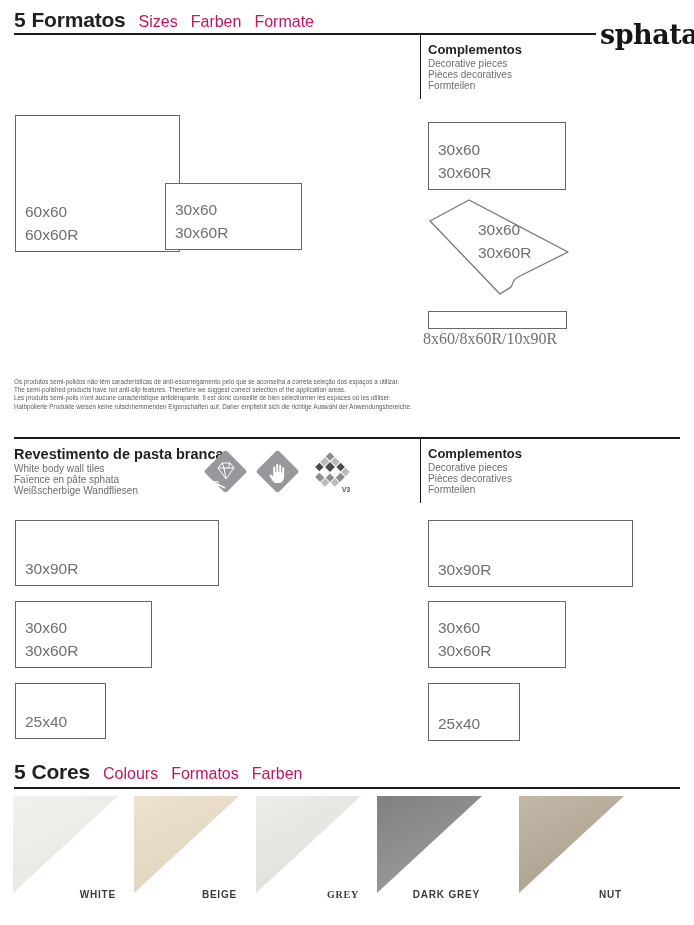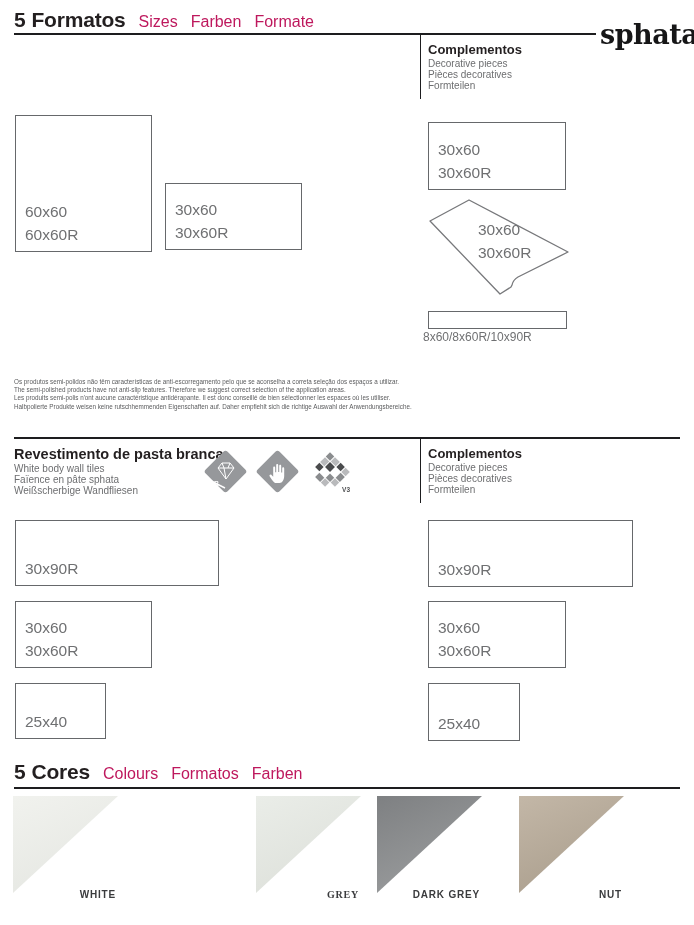--- a/index.html
+++ b/index.html
@@ -15,21 +15,21 @@
   .logo{position:absolute;font-family:"DejaVu Serif",serif;font-weight:bold;
         font-size:27px;color:#161617;letter-spacing:-0.5px;}
   .blk-title{font-weight:bold;font-size:13px;color:#231f20;margin-bottom:2px;}
   .blk-title.lg{font-size:14.5px;}
   .blk-sub{font-size:10px;line-height:10.8px;color:#6d6e70;}
   .tile{position:absolute;border:1px solid #66686b;background:#fff;}
   .tile-label{position:absolute;left:9px;bottom:5px;color:#6f7072;font-size:15.5px;
               line-height:22.5px;white-space:pre-line;}
   .step-text{position:absolute;color:#6f7072;font-size:15.5px;line-height:22.5px;
              white-space:pre-line;}
-  .strip-label{position:absolute;color:#6f7072;font-size:12px;}
+  .strip-label{position:absolute;color:#6f7072;font-size:16px;font-family:Liberation Serif, serif;}
   .disclaimer{position:absolute;font-size:6.3px;line-height:8.2px;color:#5a5b5d;}
   .icon-row{position:absolute;display:flex;gap:8px;}
   .icon-box{position:relative;width:44px;height:44px;}
   .diamond{position:absolute;left:6px;top:6px;width:31px;height:31px;
            background:#96989b;border-radius:3px;transform:rotate(45deg);}
   .icon-svg{position:absolute;left:0;top:0;}
   .icon-badge{position:absolute;font-size:6.5px;font-weight:bold;color:#fff;}
   .badge-r{left:10px;bottom:7px;}
   .badge-v3{right:2px;bottom:1px;color:#4d4e50;}
   .mosaic{position:absolute;left:8px;top:8px;width:28px;height:28px;
@@ -61,21 +61,21 @@
 
   <div class="vline" style="left:420px;top:35px;height:64px;"></div>
 
   <div class="abs" style="left:428px;top:42px;">
     <div class="blk-title">Complementos</div>
     <div class="blk-sub">Decorative pieces</div>
     <div class="blk-sub">Pièces decoratives</div>
     <div class="blk-sub">Formteilen</div>
   </div>
 
-  <div class="tile" style="left:15px;top:115px;width:135px;height:135px;">
+  <div class="tile" style="left:15px;top:115px;width:135px;height:135px;padding-left:28px;">
     <span class="tile-label">60x60
 60x60R</span>
   </div>
   <div class="tile" style="left:165px;top:183px;width:135px;height:65px;">
     <span class="tile-label">30x60
 30x60R</span>
   </div>
 
   <div class="tile" style="left:428px;top:122px;width:136px;height:66px;">
     <span class="tile-label">30x60
@@ -184,20 +184,24 @@
     <span class="h-sub">Colours</span>
     <span class="h-sub">Formatos</span>
     <span class="h-sub">Farben</span>
   </div>
   <div class="hline" style="left:14px;top:787px;width:666px;"></div>
 
   <div class="swatch" style="left:13px;top:796px;">
     <div class="tri" style="background: linear-gradient(155deg, rgb(241, 242, 238), rgb(227, 229, 224));"></div>
     <span class="swatch-label">WHITE</span>
   </div>
+  <div class="swatch" style="left:134px;top:796px;">
+    <div class="tri" style="background: linear-gradient(155deg, rgb(238, 226, 208), rgb(221, 207, 185));"></div>
+    <span class="swatch-label">BEIGE</span>
+  </div>
   <div class="swatch" style="left:256px;top:796px;font-family:Liberation Serif, serif;">
     <div class="tri" style="background: linear-gradient(155deg, rgb(234, 237, 232), rgb(219, 222, 216));"></div>
     <span class="swatch-label">GREY</span>
   </div>
   <div class="swatch" style="left:377px;top:796px;">
     <div class="tri" style="background: linear-gradient(155deg, rgb(126, 128, 130), rgb(160, 162, 163));"></div>
     <span class="swatch-label">DARK GREY</span>
   </div>
   <div class="swatch" style="left:499px;top:796px;margin-left:20px;">
     <div class="tri" style="background: linear-gradient(155deg, rgb(195, 183, 167), rgb(166, 154, 137));"></div>

